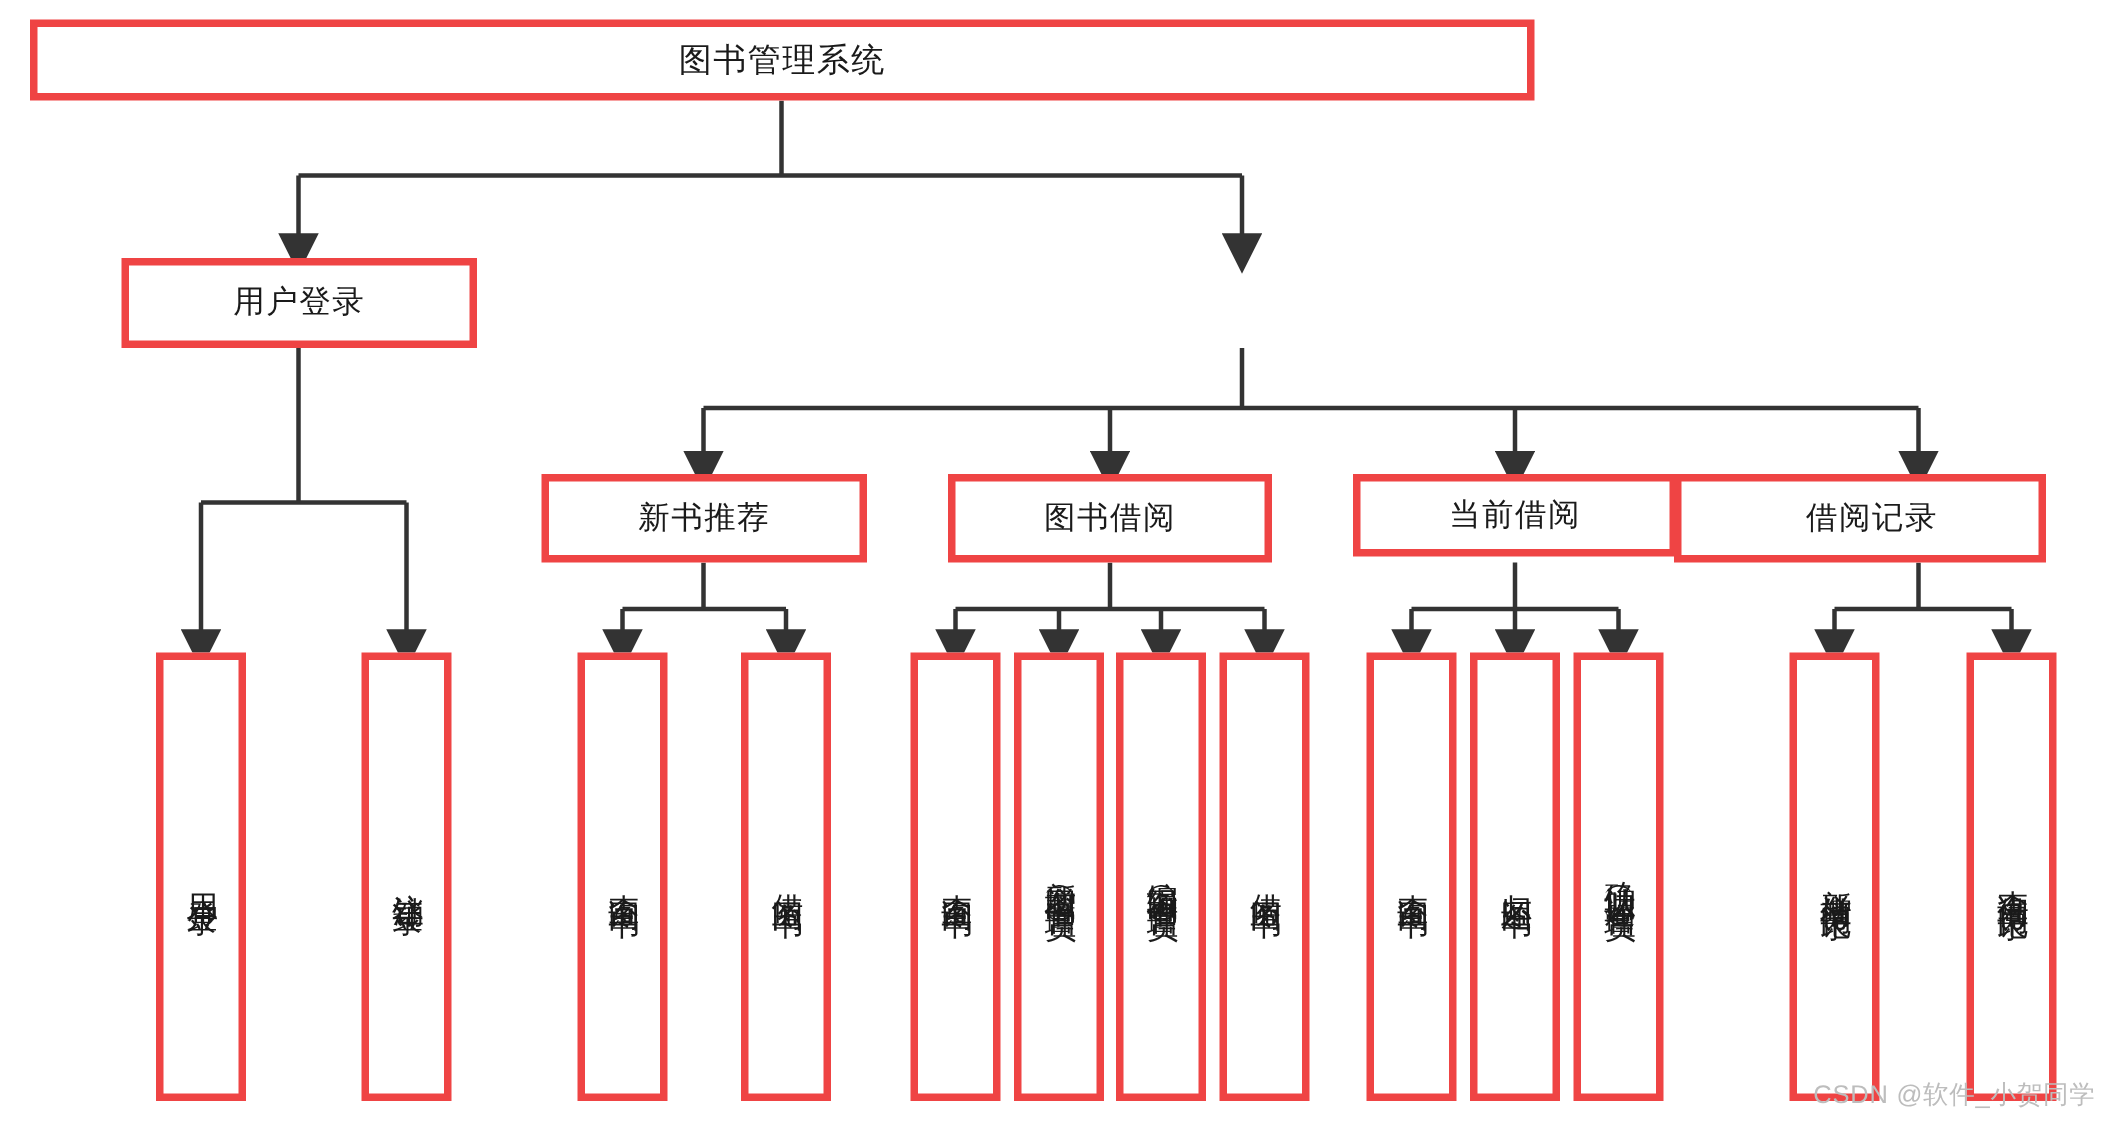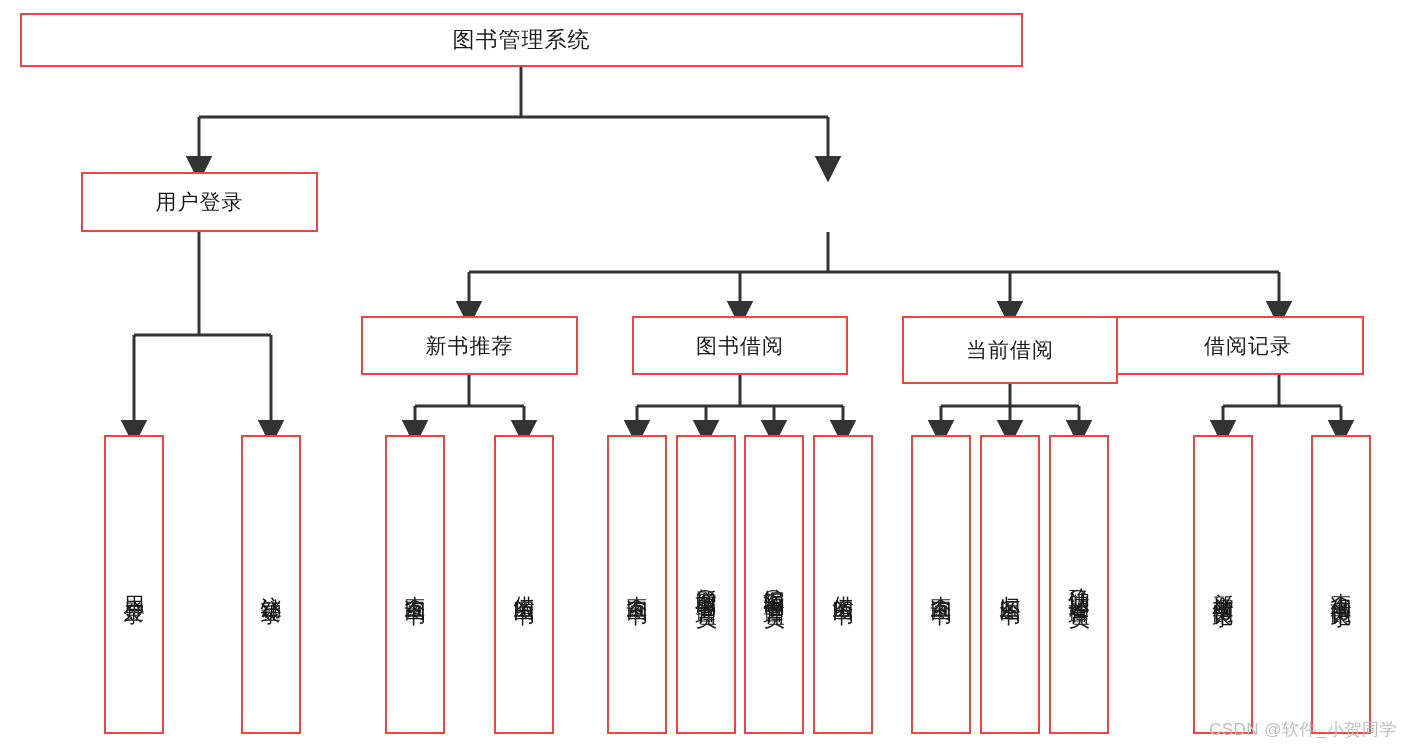--- a/index.html
+++ b/index.html
@@ -23,21 +23,21 @@
     left: 0;
     top: 0;
     width: 1405px;
     height: 747px;
     pointer-events: none;
   }
   .node {
     position: absolute;
     box-sizing: border-box;
     background: #ffffff;
-    border: 2px solid #ef4444;
+    border: 5px solid #ef4444;
     display: flex;
     align-items: center;
     justify-content: center;
     color: #1a1a1a;
     z-index: 2;
   }
   .node.horiz {
     font-size: 21px;
     letter-spacing: 1px;
     line-height: 1.2;
@@ -133,21 +133,21 @@
   <div class="node horiz" style="left:81px; top:172px; width:237px; height:60px;">
     <span>用户登录</span>
   </div>
 
   <div class="node horiz" style="left:361px; top:316px; width:217px; height:59px;">
     <span>新书推荐</span>
   </div>
   <div class="node horiz" style="left:632px; top:316px; width:216px; height:59px;">
     <span>图书借阅</span>
   </div>
-  <div class="node horiz" style="left:902px; top:316px; width:216px; height:68px;">
+  <div class="node horiz" style="left:902px; top:316px; width:216px; height:55px;">
     <span>当前借阅</span>
   </div>
   <div class="node horiz" style="left:1116px; top:316px; width:248px; height:59px;padding-left:16px;">
     <span>借阅记录</span>
   </div>
 
   <div class="node vert" style="left:104px; top:435px; width:60px; height:299px;">
     <span class="vlabel">用户登录</span>
   </div>
   <div class="node vert" style="left:241px; top:435px; width:60px; height:299px;">

